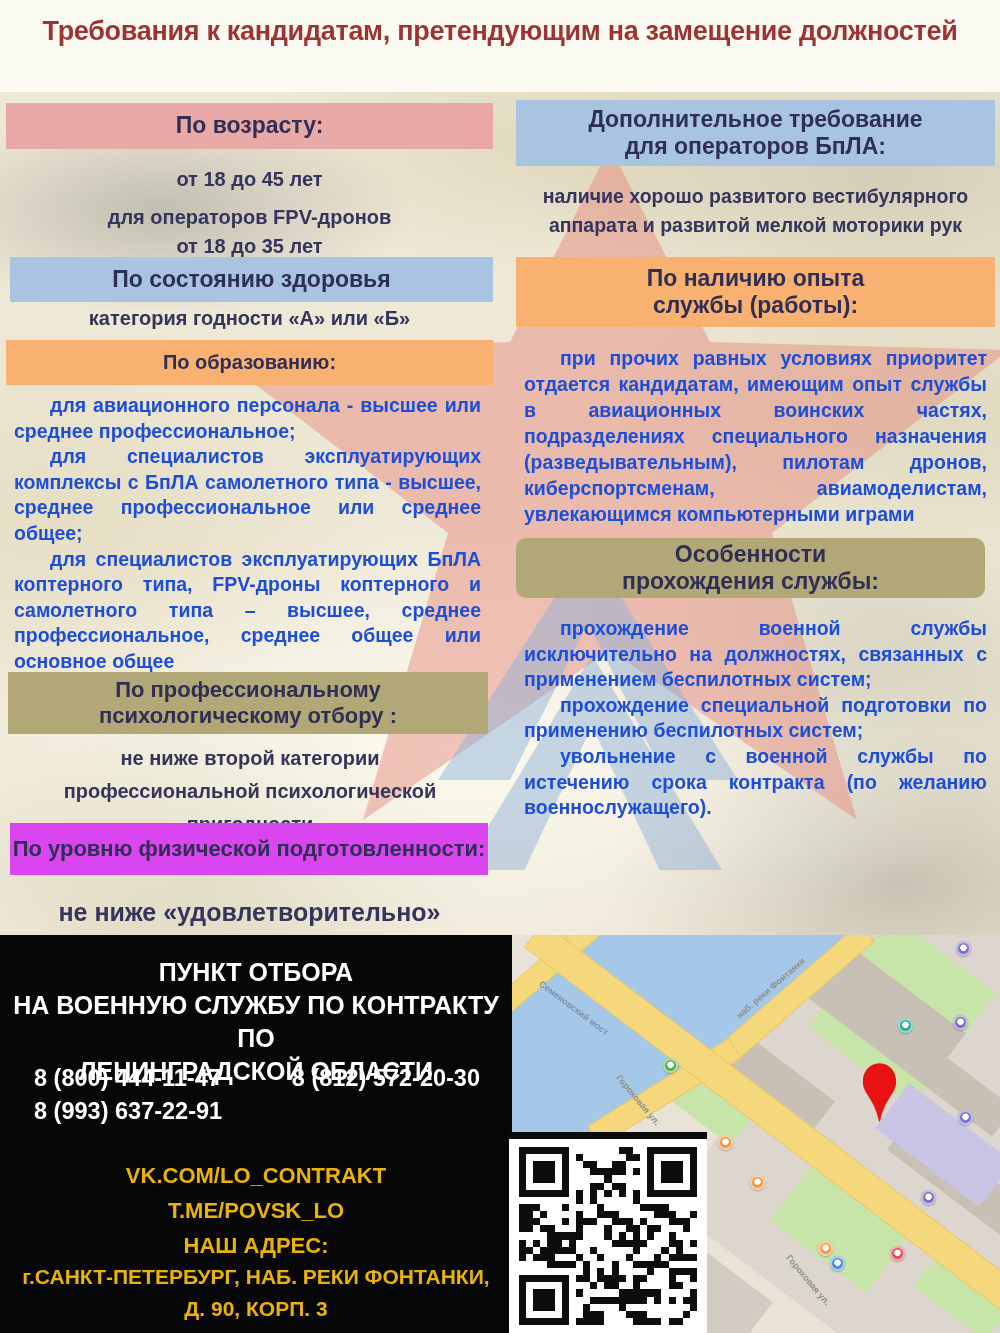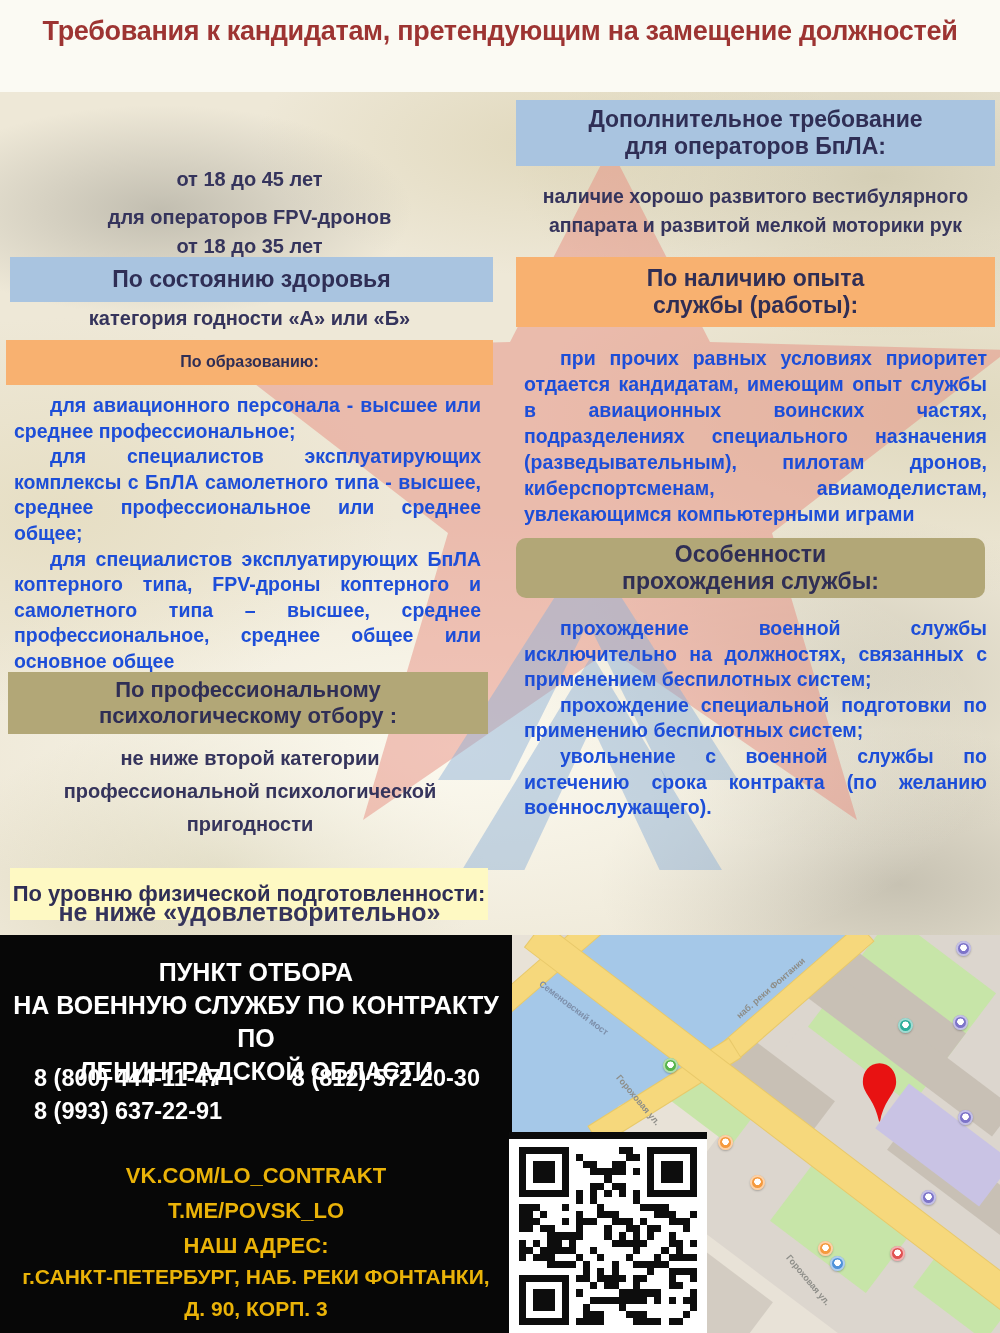--- a/index.html
+++ b/index.html
@@ -25,34 +25,34 @@
   .chev1{left:438px;top:545px;width:300px;height:235px;
     clip-path:polygon(0% 100%,50% 0%,100% 100%,76% 100%,50% 33%,24% 100%);}
   .chev2{left:462px;top:655px;width:260px;height:215px;
     clip-path:polygon(0% 100%,50% 0%,100% 100%,76% 100%,50% 33%,24% 100%);}
   
   .title{position:absolute;left:0;top:14px;width:1000px;text-align:center;
          color:#9d3432;font-weight:800;font-size:27px;line-height:34px;letter-spacing:-.3px;}
   
   .hdr{position:absolute;display:flex;flex-direction:column;align-items:center;justify-content:center;
        font-weight:800;color:#2f2e55;text-align:center;line-height:1.18;}
-  .h-pink{background:#e9a9a6;}  .h-pink2{background:#fef9c3;margin-top:45px;}
+  .h-pink{background:#e9a9a6;}  .h-pink2{background:#d946ef;}
   .h-blue{background:#a9c4e0;}  .h-orange{background:#f8b170;}  .h-khaki{background:#b2a777;}
   .ctext{position:absolute;text-align:center;color:#35345c;font-weight:800;}
   .jp{margin:0;text-align:justify;text-align-last:left;text-indent:36px;
       color:#1d4ed8;font-weight:800;}
   .edu p,.svc p{font-size:19.5px;line-height:25.6px;}
   .exp p{font-size:19.5px;line-height:26px;}
   
   .age-hdr{left:6px;top:103px;width:487px;height:46px;font-size:23px;}
   .age-b1{left:6px;top:168px;width:487px;font-size:20px;}
   .age-b2{left:6px;top:203px;width:487px;font-size:20px;line-height:29px;}
   .health-hdr{left:10px;top:257px;width:483px;height:45px;font-size:23px;}
   .health-b{left:6px;top:307px;width:487px;font-size:20px;}
-  .edu-hdr{left:6px;top:340px;width:487px;height:45px;font-size:16px;}
+  .edu-hdr{left:6px;top:340px;width:487px;height:45px;font-size:20px;}
   .edu{position:absolute;left:14px;top:393px;width:467px;}
   .psych-hdr{left:8px;top:672px;width:480px;height:62px;font-size:22px;padding:0 10px;box-sizing:border-box;}
   .psych-b{left:50px;top:742px;width:400px;font-size:20px;line-height:33px;}
   .phys-hdr{left:10px;top:823px;width:478px;height:52px;font-size:22px;}
   .phys-b{left:6px;top:898px;width:487px;font-size:25px;}
   
   .add-hdr{left:516px;top:100px;width:479px;height:66px;font-size:23px;}
   .add-b{left:516px;top:182px;width:479px;font-size:19.5px;line-height:29px;}
   .exp-hdr{left:516px;top:257px;width:479px;height:70px;font-size:23px;}
   .exp{position:absolute;left:524px;top:345px;width:463px;}
@@ -95,20 +95,23 @@
 
   <div class="camo"></div>
   <div class="star"></div>
   <div class="chev chev1"></div>
   <div class="chev chev2"></div>
 
   <div class="title">
     <div>Требования к кандидатам, претендующим на замещение должностей</div>
   </div>
 
+  <div class="hdr h-pink age-hdr">
+    <span>По возрасту:</span>
+    </div>
   <div class="ctext age-b1">от 18 до 45 лет</div>
   <div class="ctext age-b2">
     <div>для операторов FPV-дронов</div>
     <div>от 18 до 35 лет</div>
   </div>
 
   <div class="hdr h-blue health-hdr">
     <span>По состоянию здоровья</span>
     </div>
   <div class="ctext health-b">категория годности  «А» или «Б»</div>

